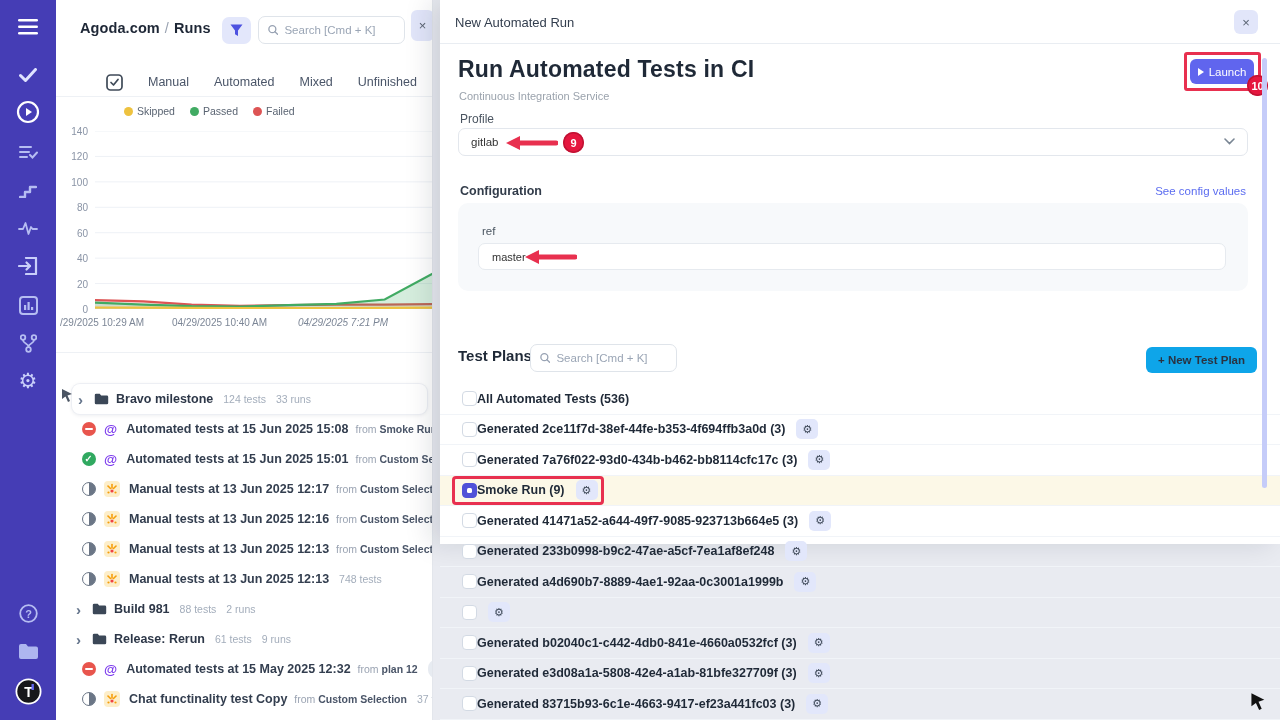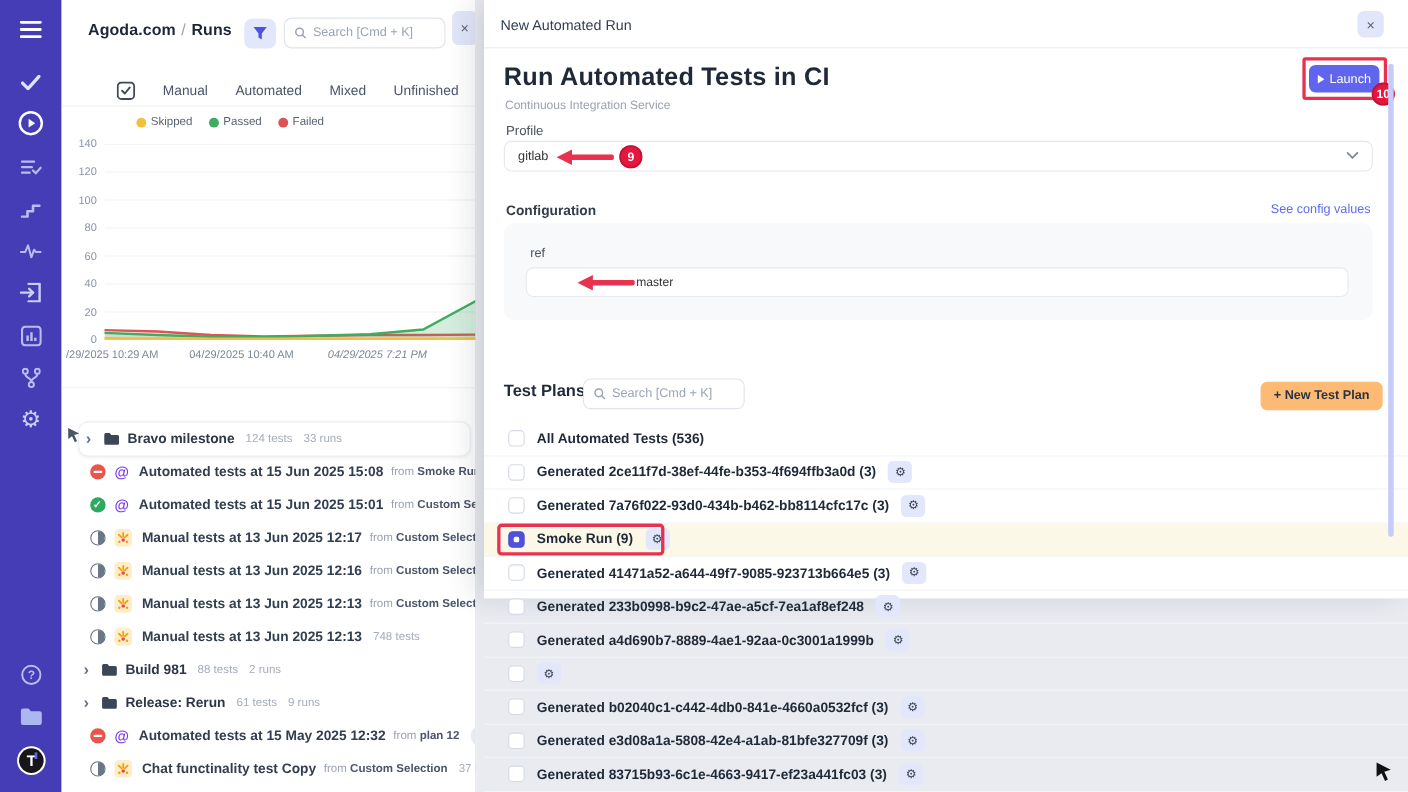--- a/index.html
+++ b/index.html
@@ -77,33 +77,33 @@
   #profile-label { position:absolute; left:20px; top:112px; font-size:12px; color:#4a5460; }
   #profile-select { position:absolute; left:18px; top:128px; right:32px; height:28px; border:1px solid #e3e7ed; border-radius:7px; display:flex; align-items:center; padding:0 12px; font-size:11.5px; color:#333; cursor:pointer; }
   #profile-chevron { position:absolute; right:12px; top:9px; }
   .red-arrow { position:absolute; }
 
   #config-label { position:absolute; left:20px; top:184px; font-size:12.5px; font-weight:700; color:#323c4a; }
   #config-link { position:absolute; right:34px; top:185px; font-size:11.5px; color:#5b6cf0; cursor:pointer; text-decoration:none; }
   #config-box { position:absolute; left:18px; top:203px; right:32px; height:88px; background:#f7f9fb; border-radius:10px; }
   #ref-label { position:absolute; left:24px; top:22px; font-size:11.5px; color:#4a5560; }
   #ref-input-wrap { position:absolute; left:20px; right:22px; top:40px; height:27px; background:#fff; border:1px solid #e6eaef; border-radius:7px; }
-  #ref-input { position:absolute; left:13px; top:0; height:25px; border:none; outline:none; font-size:11px; color:#333; width:120px; font-family:"Liberation Sans",sans-serif; background:transparent;text-align:right; }
+  #ref-input { position:absolute; left:13px; top:0; height:25px; border:none; outline:none; font-size:11px; color:#333; width:120px; font-family:"Liberation Sans",sans-serif; background:transparent; }
 
   #plans-heading { position:absolute; left:18px; top:347px; font-size:15px; font-weight:800; color:#1f2937; }
   #plans-search { left:90px; top:344px; width:147px; height:28px; }
-  #new-plan-btn { position:absolute; right:23px; top:347px; height:26px; padding:0 12px; background:#fdba74; border:none; border-radius:6px; font-size:11.5px; font-weight:600; color:#2a3342; cursor:pointer; font-family:"Liberation Sans",sans-serif; }
+  #new-plan-btn { position:absolute; right:23px; top:347px; height:26px; padding:0 12px; background:#0ea5e9; border:none; border-radius:6px; font-size:11.5px; font-weight:600; color:#2a3342; cursor:pointer; font-family:"Liberation Sans",sans-serif; }
 
   #plans-list { position:absolute; left:0; top:384px; width:840px; }
   .plan-row { position:relative; height:30.5px; display:flex; align-items:center; padding-left:22px; border-bottom:1px solid #f1f4f8; cursor:pointer; }
   .plan-row.hl { background:#fcf8e7; }
   .cbx { width:15px; height:15px; border:1.5px solid #d3dae4; border-radius:4px; background:#fff; flex:0 0 auto; position:relative; cursor:pointer; }
   .cbx.checked { background:#5051d8; border-color:#5051d8; }
   .cbx.checked::after { content:""; position:absolute; left:4px; top:4px; width:5px; height:5px; background:#fff; border-radius:1.5px; }
-  .plan-label { margin-left:11px; font-size:12.5px; font-weight:700; color:#1f2937; }
+  .plan-label { font-size:12.5px; font-weight:700; color:#1f2937; }
   .gear-badge { margin-left:11px; width:22px; height:20px; background:#e2e7fb; border-radius:5px; display:flex; align-items:center; justify-content:center; font-size:11px; color:#3f4a5a; cursor:pointer; }
   .plan-annot { position:absolute; left:12px; top:0px; width:152px; height:29px; border:3px solid #e8304f; border-radius:4px; pointer-events:none; }
 
   #scroll-thumb { position:absolute; left:822px; top:58px; width:5px; height:430px; background:#c5ccf9; border-radius:3px; }
   .cursor-icon svg { display:block; }
 </style>
 </head>
 <body>
 
 <div id="sidebar">

